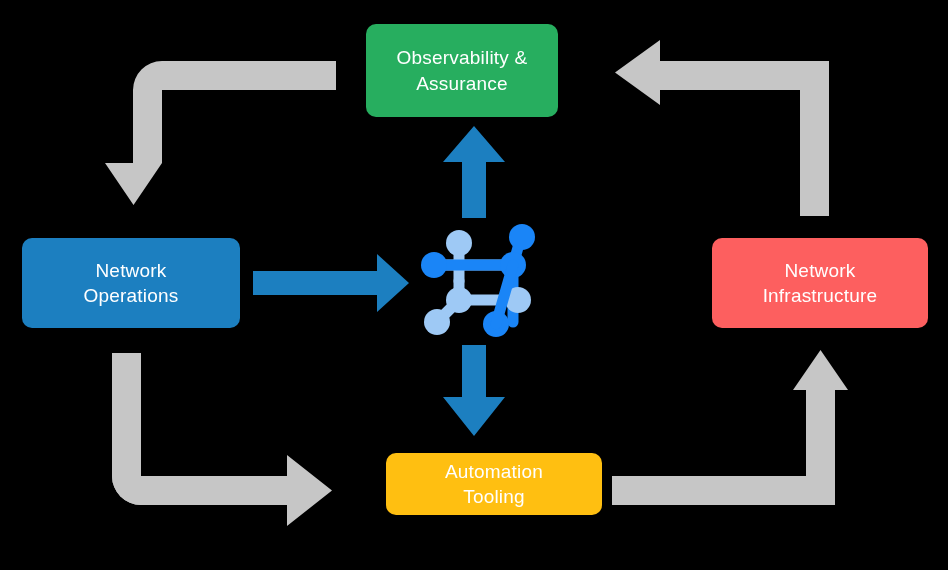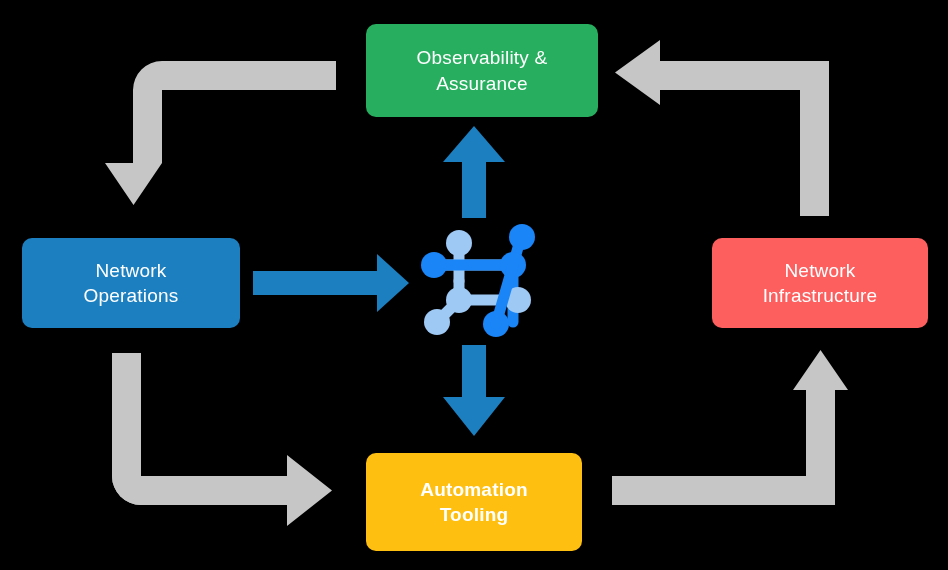--- a/index.html
+++ b/index.html
@@ -24,24 +24,24 @@
     font-size:19px;
     line-height:1.32;
     font-weight:400;
     letter-spacing:.2px;
     box-sizing:border-box;
     padding:6px 10px;
   }
   .node-label{display:block;white-space:pre-line;}
 
   
-  #box-observability{ left:366px; top:24px;  width:232px; height:93px; background:#27AE5F; }
+  #box-observability{ left:366px; top:24px;  width:192px; height:93px; background:#27AE5F; }
   #box-operations  { left:22px;  top:238px; width:218px; height:90px; background:#1C7FC0; }
   #box-infrastructure{ left:712px;top:238px; width:216px; height:90px; background:#FD5F5F; }
-  #box-automation  { left:366px; top:453px; width:216px; height:98px; background:#FFBF11;font-weight:bold; }
+  #box-automation  { left:386px; top:453px; width:216px; height:62px; background:#FFBF11; }
 
   
   #vector-layer{
     position:absolute;
     left:0; top:0;
     width:948px; height:570px;
     pointer-events:none;
   }
   #vector-layer *{pointer-events:auto;}
 </style>

